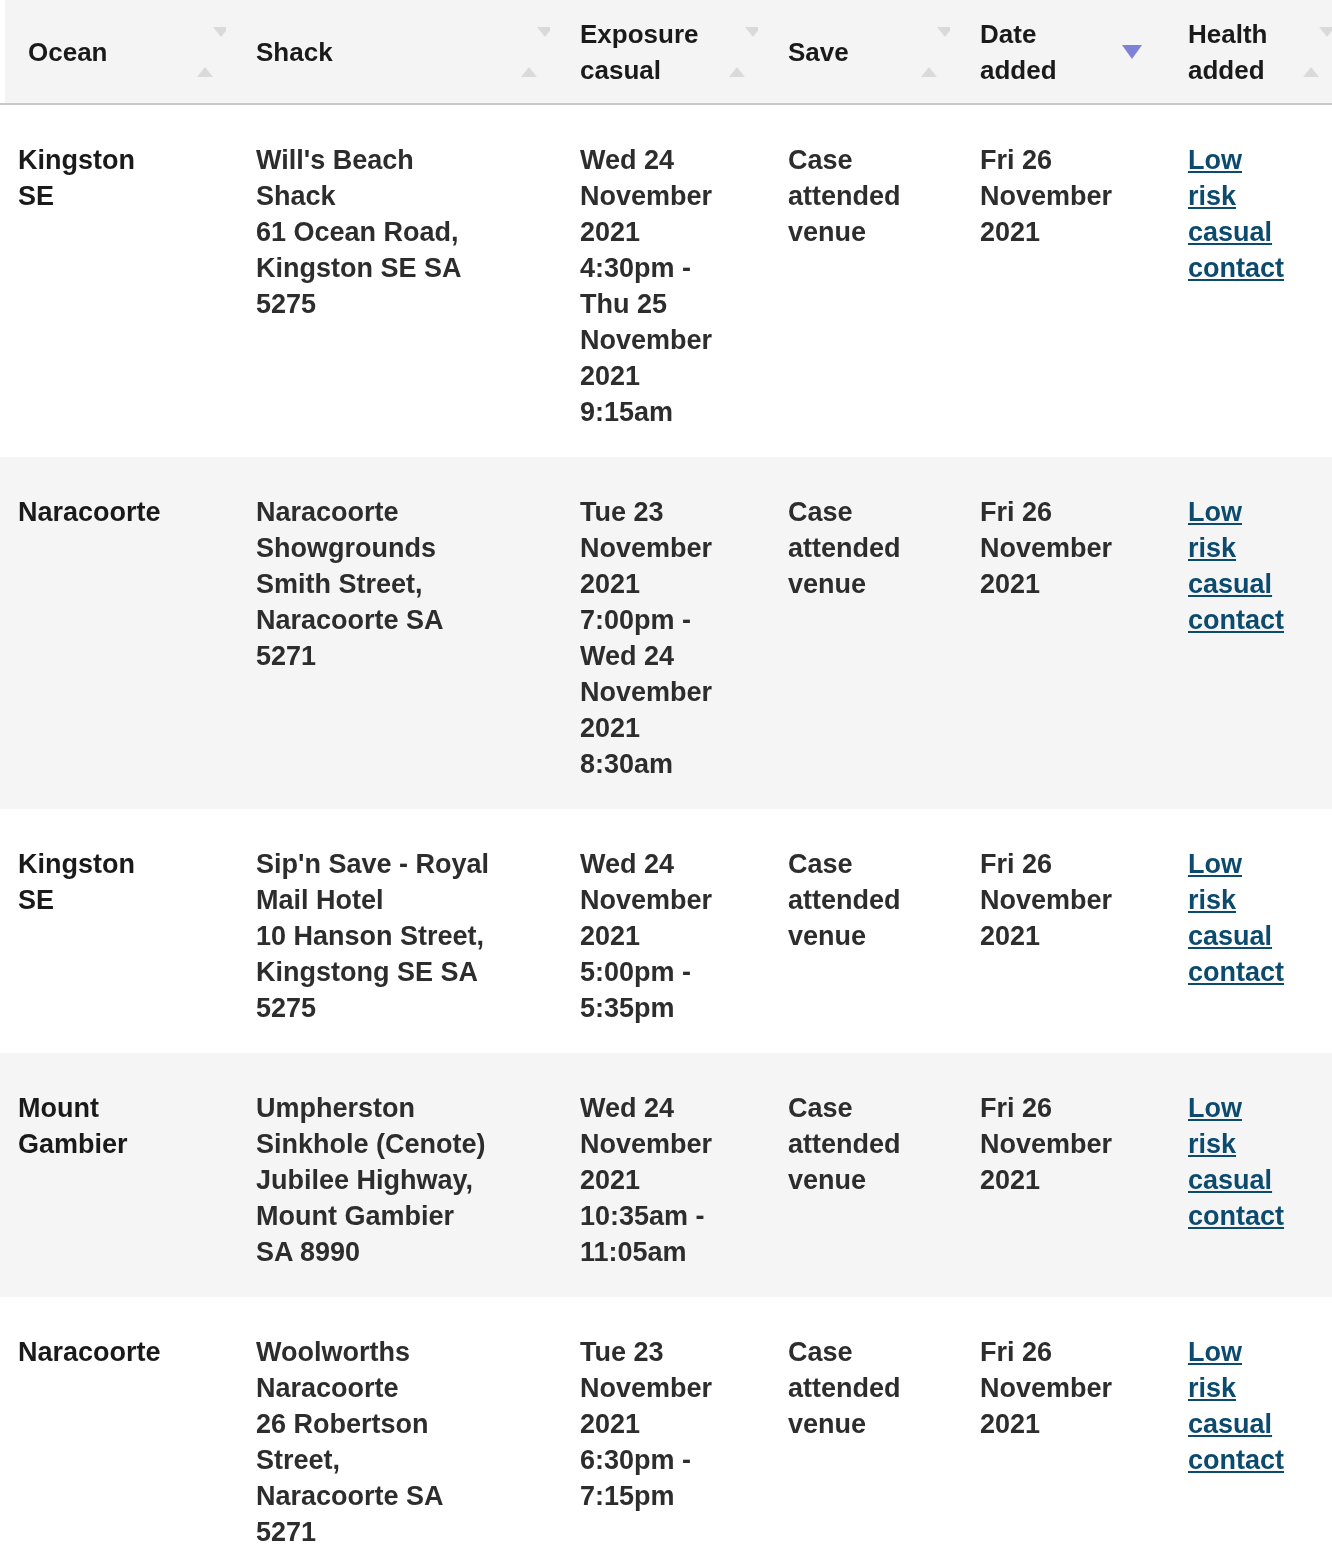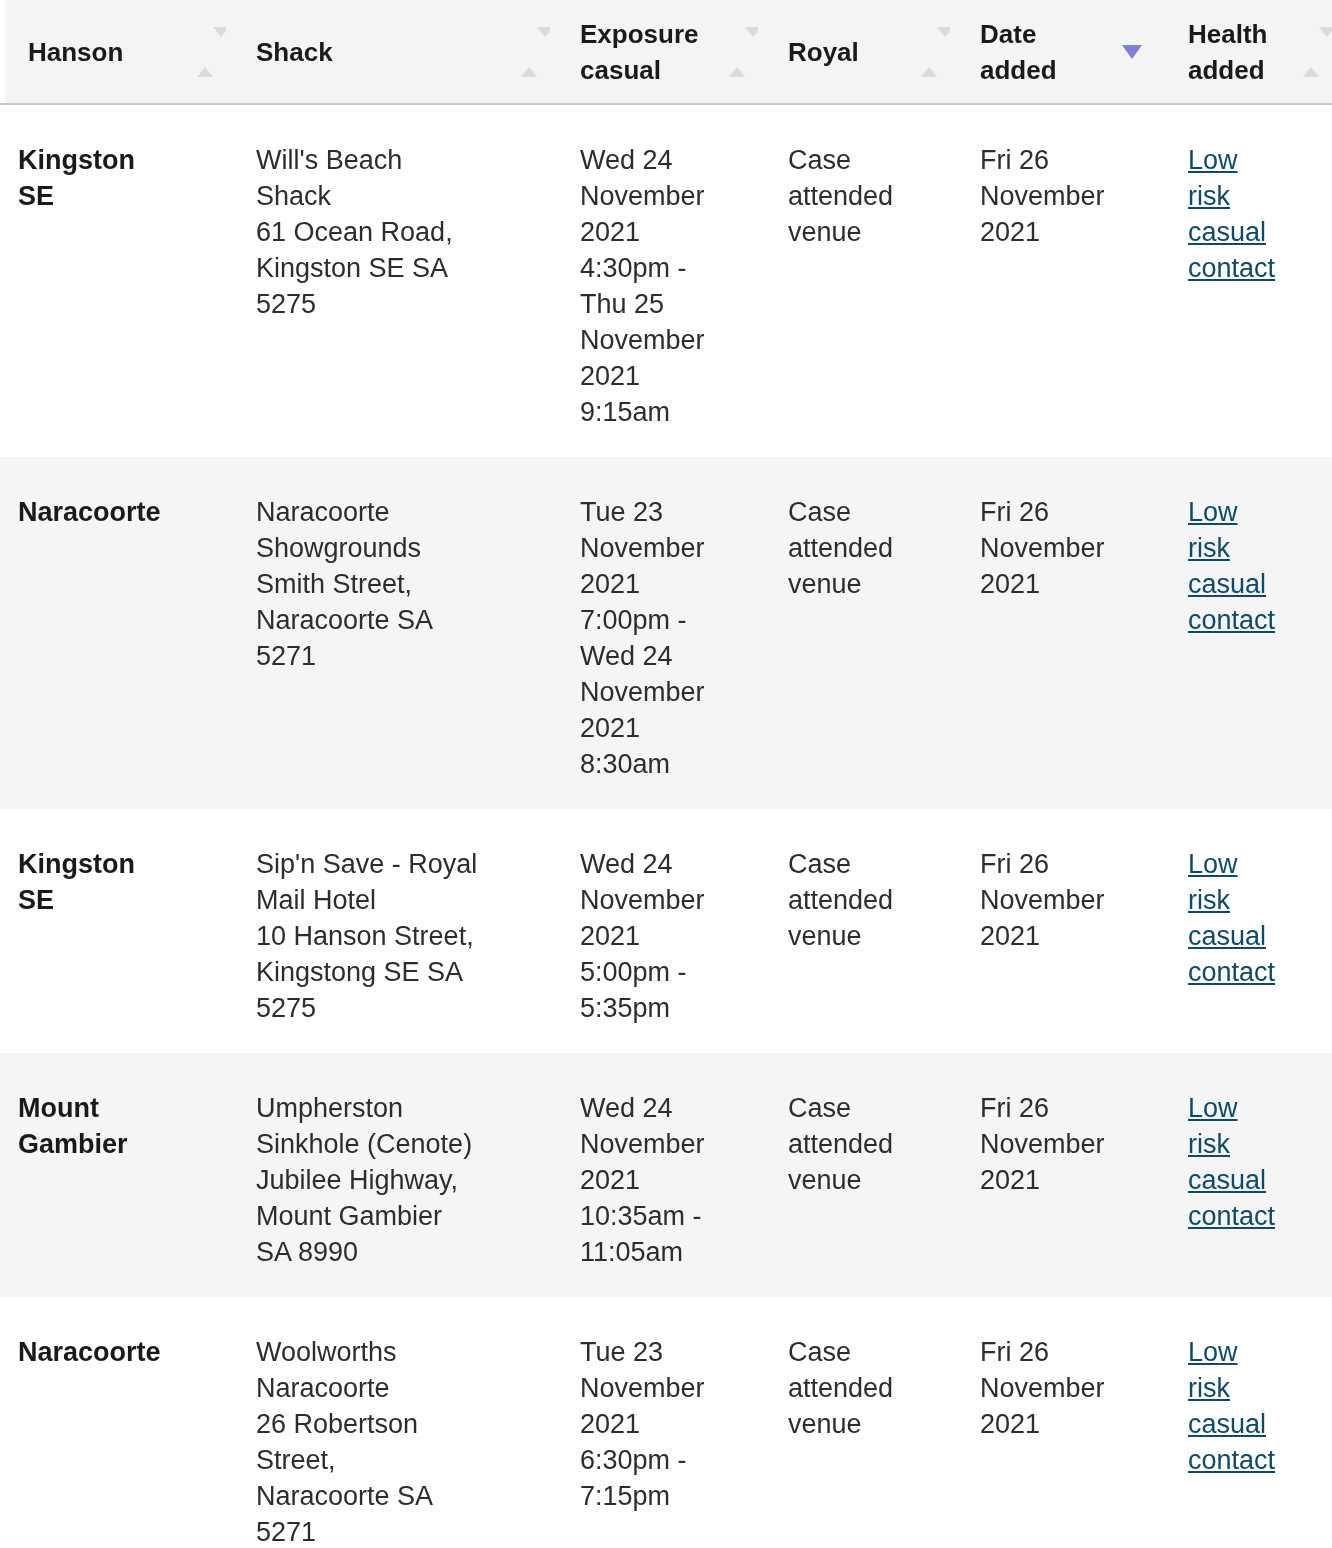--- a/index.html
+++ b/index.html
@@ -75,20 +75,21 @@
     border-right: 10px solid transparent;
     border-top: 14px solid #7d82d8;
   }
 
   tbody td {
     vertical-align: top;
     font-size: 27px;
     line-height: 36px;
     color: #2d2d2d;
     padding: 37px 20px 27px 30px;
+    font-weight: bold;
   }
   tbody td:first-child {
     padding-left: 18px;
     font-weight: bold;
     color: #1a1a1a;
   }
   tbody tr:nth-child(even) td { background: #f5f5f6; }
   .cell-lines { white-space: pre-line; }
 
   a.health-link {
@@ -105,34 +106,34 @@
     <col class="c1">
       <col class="c2">
       <col class="c3">
       <col class="c4">
       <col class="c5">
       <col class="c6">
   </colgroup>
   <thead>
     <tr>
       <th>
-        <span class="th-label">Hanson</span>
+        <span class="th-label">Ocean</span>
         <span class="sort-icon"><span class="tri-up"></span><span class="tri-down"></span></span>
       </th>
       <th>
         <span class="th-label">Shack</span>
         <span class="sort-icon"><span class="tri-up"></span><span class="tri-down"></span></span>
       </th>
       <th>
         <span class="th-label">Exposure
 casual</span>
         <span class="sort-icon"><span class="tri-up"></span><span class="tri-down"></span></span>
       </th>
       <th>
-        <span class="th-label">Royal</span>
+        <span class="th-label">Save</span>
         <span class="sort-icon"><span class="tri-up"></span><span class="tri-down"></span></span>
       </th>
       <th>
         <span class="th-label">Date
 added</span>
         <span class="sort-desc-icon"></span>
       </th>
       <th>
         <span class="th-label">Health
 added</span>

